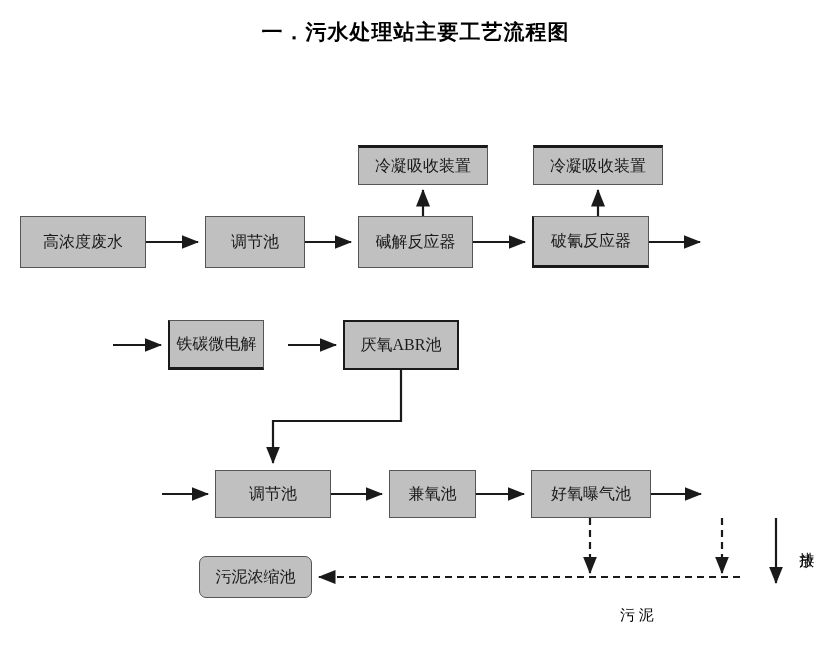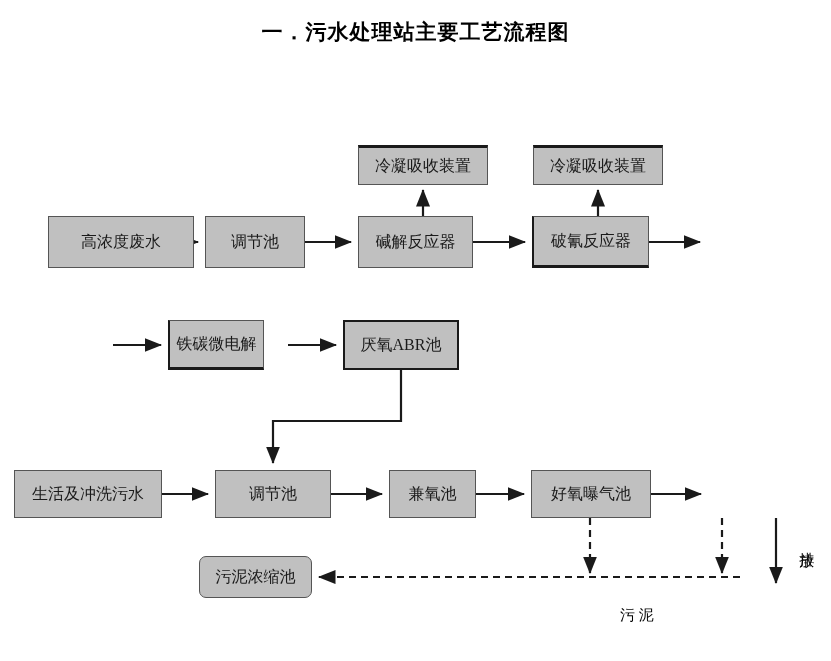--- a/index.html
+++ b/index.html
@@ -128,21 +128,21 @@
   </svg>
 
   <div class="node shadow-top" style="left:358px; top:145px; width:130px; height:40px;">
     <span>冷凝吸收装置</span>
   </div>
 
   <div class="node shadow-top" style="left:533px; top:145px; width:130px; height:40px;">
     <span>冷凝吸收装置</span>
   </div>
 
-  <div class="node" style="left:20px; top:216px; width:146px; height:52px;margin-left:28px;">
+  <div class="node" style="left:20px; top:216px; width:126px; height:52px;">
     <span>高浓度废水</span>
   </div>
 
   <div class="node" style="left:205px; top:216px; width:100px; height:52px;">
     <span>调节池</span>
   </div>
 
   <div class="node shadow" style="left:532px; top:216px; width:117px; height:52px;">
     <span>破氰反应器</span>
   </div>
@@ -152,23 +152,20 @@
   </div>
 
   <div class="node shadow" style="left:168px; top:320px; width:96px; height:50px;">
     <span>铁碳微电解</span>
   </div>
 
   <div class="node heavy" style="left:343px; top:320px; width:116px; height:50px;">
     <span>厌氧ABR池</span>
   </div>
 
-  <div class="node" style="left:14px; top:470px; width:148px; height:48px;">
-    <span>生活及冲洗污水</span>
-  </div>
 
   <div class="node" style="left:215px; top:470px; width:116px; height:48px;">
     <span>调节池</span>
   </div>
 
   <div class="node" style="left:389px; top:470px; width:87px; height:48px;">
     <span>兼氧池</span>
   </div>
 
   <div class="node" style="left:531px; top:470px; width:120px; height:48px;">

